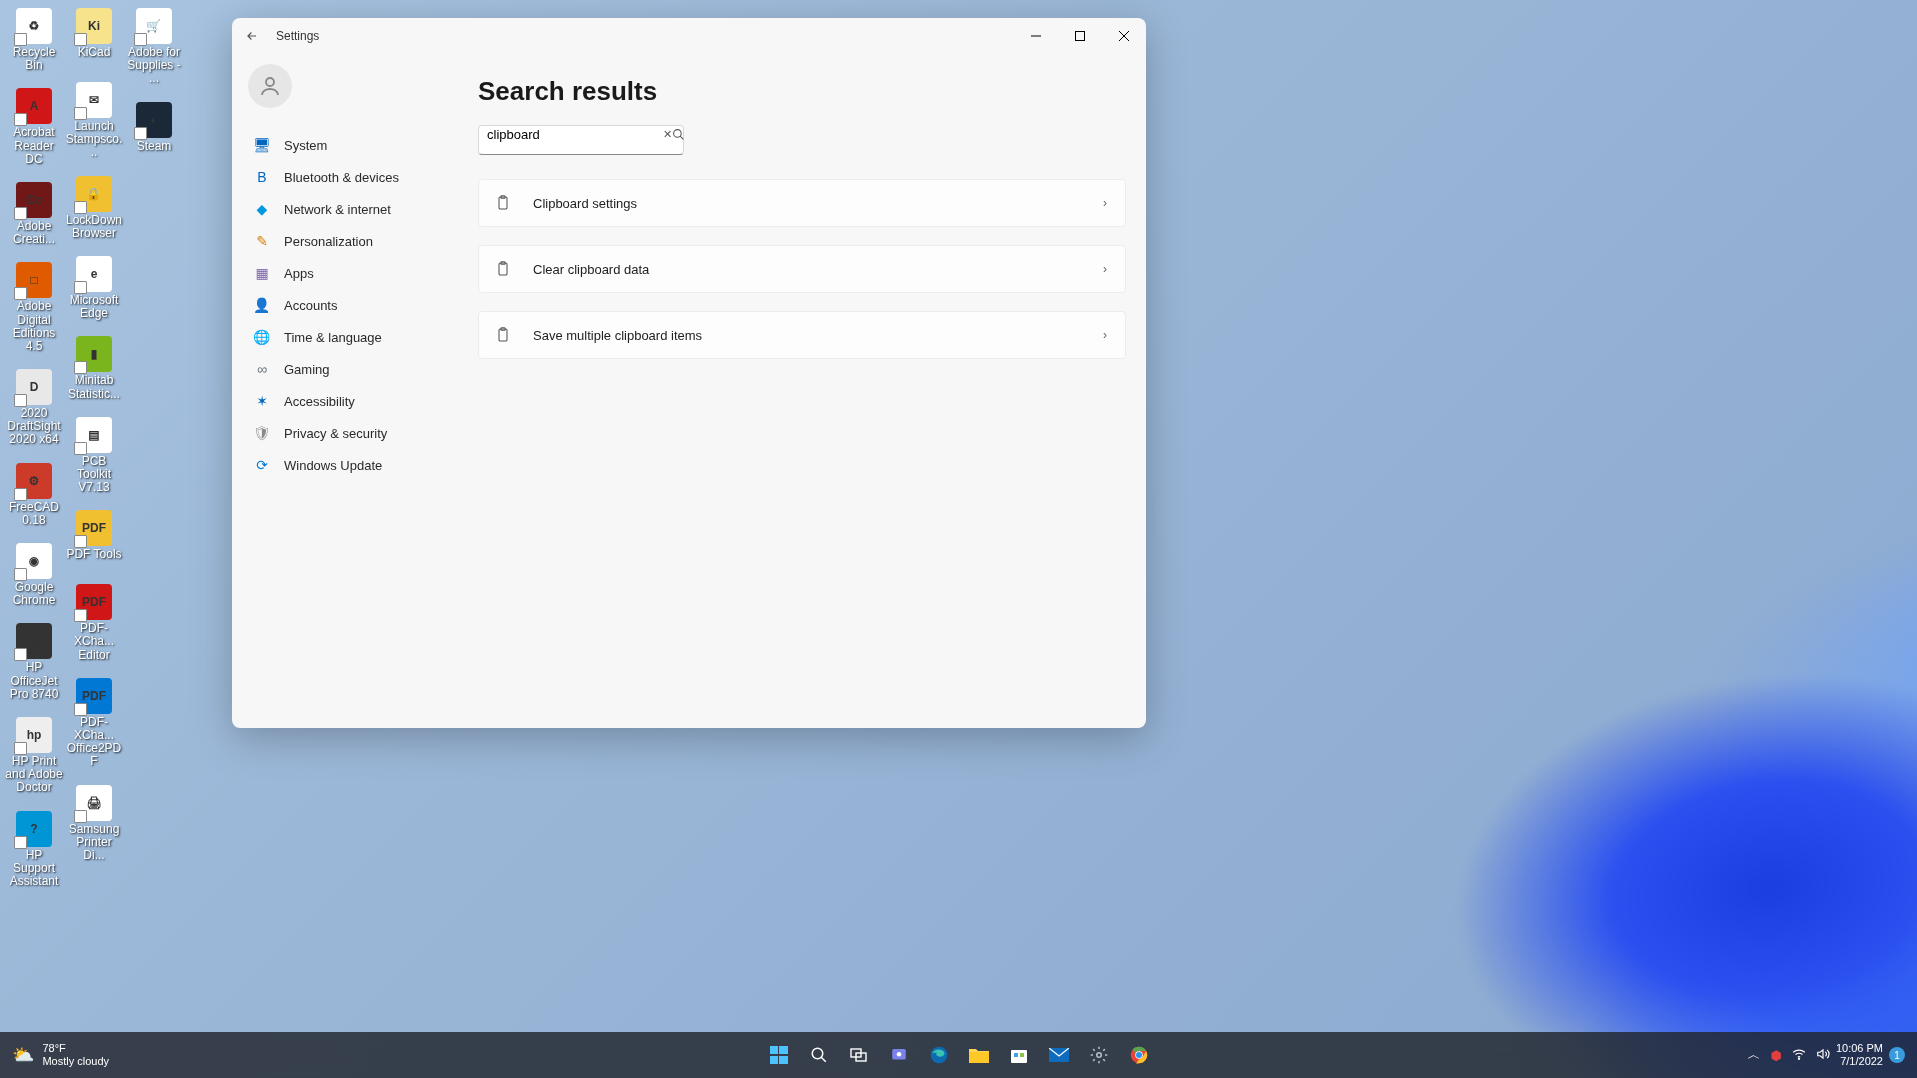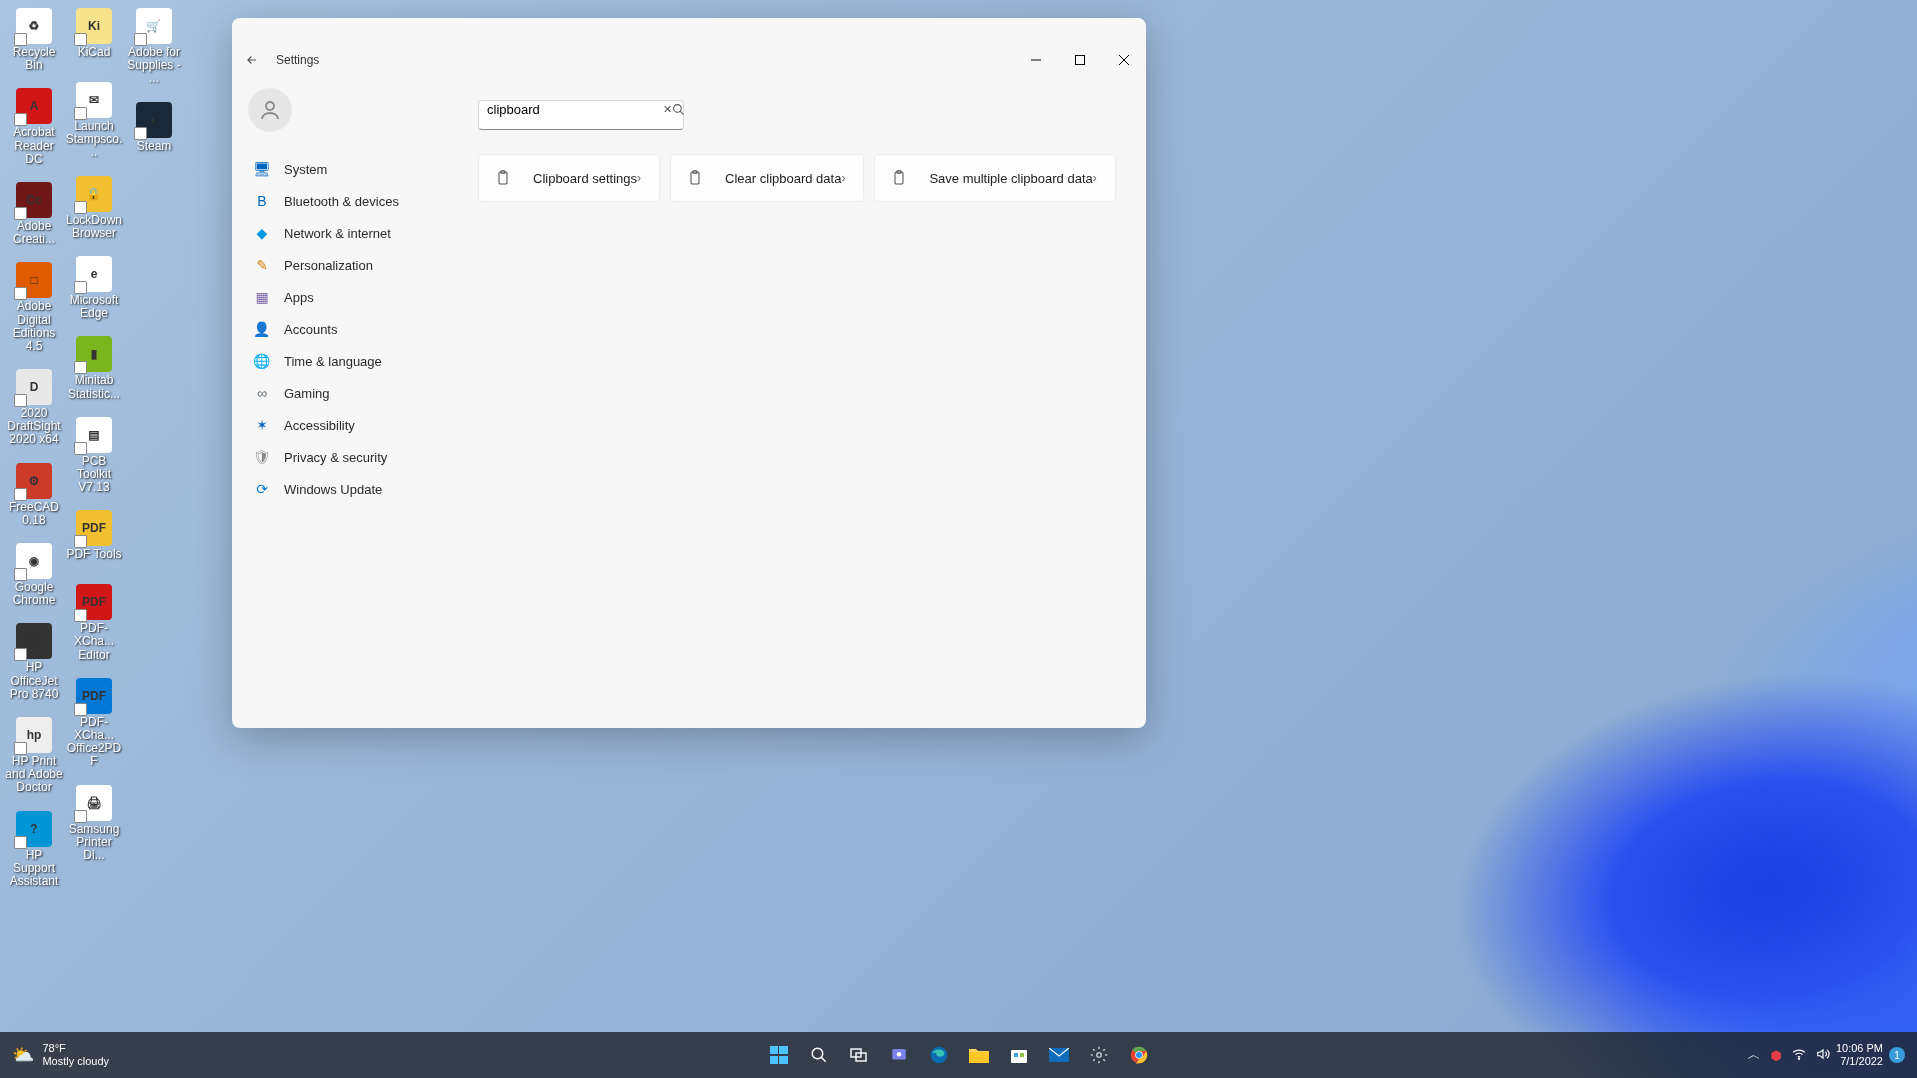--- a/index.html
+++ b/index.html
@@ -47,21 +47,20 @@
   position: absolute; left: 232px; top: 18px;
   width: 914px; height: 710px;
   background: #f7f7f7; border-radius: 8px;
   box-shadow: 0 10px 40px rgba(0,0,0,.25);
   z-index: 10; display: flex; flex-direction: column;
   overflow: hidden;
 }
 .titlebar {
   height: 36px; display: flex; align-items: center;
   padding-left: 10px;
-  margin-top: 24px;
 }
 .titlebar-left { display: flex; align-items: center; gap: 14px; }
 .back-btn { width: 20px; height: 20px; display: flex; align-items: center; justify-content: center; cursor: pointer; color: #555; }
 .app-title { font-size: 12px; color: #333; }
 .titlebar-controls { margin-left: auto; display: flex; }
 .tb-btn { width: 44px; height: 30px; display: flex; align-items: center; justify-content: center; cursor: pointer; }
 .window-body { flex: 1; display: flex; }
 .sidebar {
   width: 246px; padding: 8px 0 0 12px;
   display: flex; flex-direction: column;
@@ -87,21 +86,21 @@
   display: flex; align-items: center; padding: 0 4px 12px 8px;
   margin-bottom: 24px;
 }
 .search-input {
   flex: 1; border: none; outline: none; font-size: 13px; background: transparent;
 }
 .search-clear, .search-go {
   width: 22px; height: 100%; display: flex; align-items: center; justify-content: center;
   color: #555; cursor: pointer; font-size: 11px;
 }
-.result-list { display: flex; flex-direction: row; gap: 10px; }
+.result-list { display: flex; flex-direction: column; gap: 18px; }
 .result-item {
   background: #fdfdfd; border: 1px solid #ececec; border-radius: 4px;
   height: 48px; display: flex; align-items: center;
   padding: 0 18px 0 14px; cursor: pointer;
 }
 .result-icon { width: 20px; height: 20px; margin-right: 20px; color: #555; display:flex; align-items:center; justify-content:center; }
 .result-label { font-size: 13px; color: #222; }
 .result-chevron { margin-left: auto; color: #666; font-size: 12px; }
 
 .taskbar {
@@ -318,20 +317,21 @@
             <span class="nav-icon" style="color:#8a8a8a">🛡</span>
     <span>Privacy &amp; security</span>
           </div>
           <div class="nav-item">
             <span class="nav-icon" style="color:#0078d4">⟳</span>
     <span>Windows Update</span>
           </div>
         </div>
     </div>
     <div class="main">
+      <div class="page-title">Search results</div>
       <div class="search-box">
         <input class="search-input" value="clipboard" style="">
         <div class="search-clear">✕</div>
         <div class="search-go">
           <svg width="13" height="13" viewBox="0 0 24 24" fill="none" stroke="currentColor" stroke-width="2">
               <circle cx="10" cy="10" r="7"></circle>
               <path d="M21 21l-6-6"></path>
             </svg>
         </div>
       </div>
@@ -356,21 +356,21 @@
     <span class="result-label">Clear clipboard data</span>
     <span class="result-chevron">›</span>
           </div>
           <div class="result-item">
             <span class="result-icon">
       <svg width="16" height="18" viewBox="0 0 24 24" fill="none" stroke="currentColor" stroke-width="1.6">
                 <rect x="6" y="3" width="12" height="18" rx="2"></rect>
                 <rect x="9" y="1" width="6" height="4" rx="1"></rect>
               </svg>
     </span>
-    <span class="result-label">Save multiple clipboard data</span>
+    <span class="result-label">Save multiple clipboard items</span>
     <span class="result-chevron">›</span>
           </div>
         </div>
     </div>
   </div>
 </div>
 
 <div class="taskbar">
   <div class="tb-left">
     <span class="weather-icon">⛅</span>

